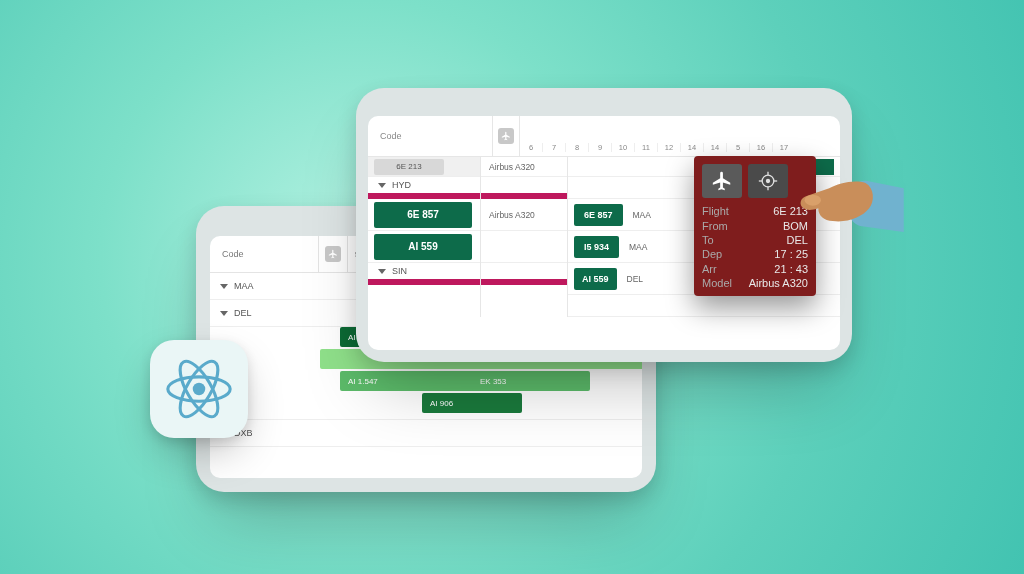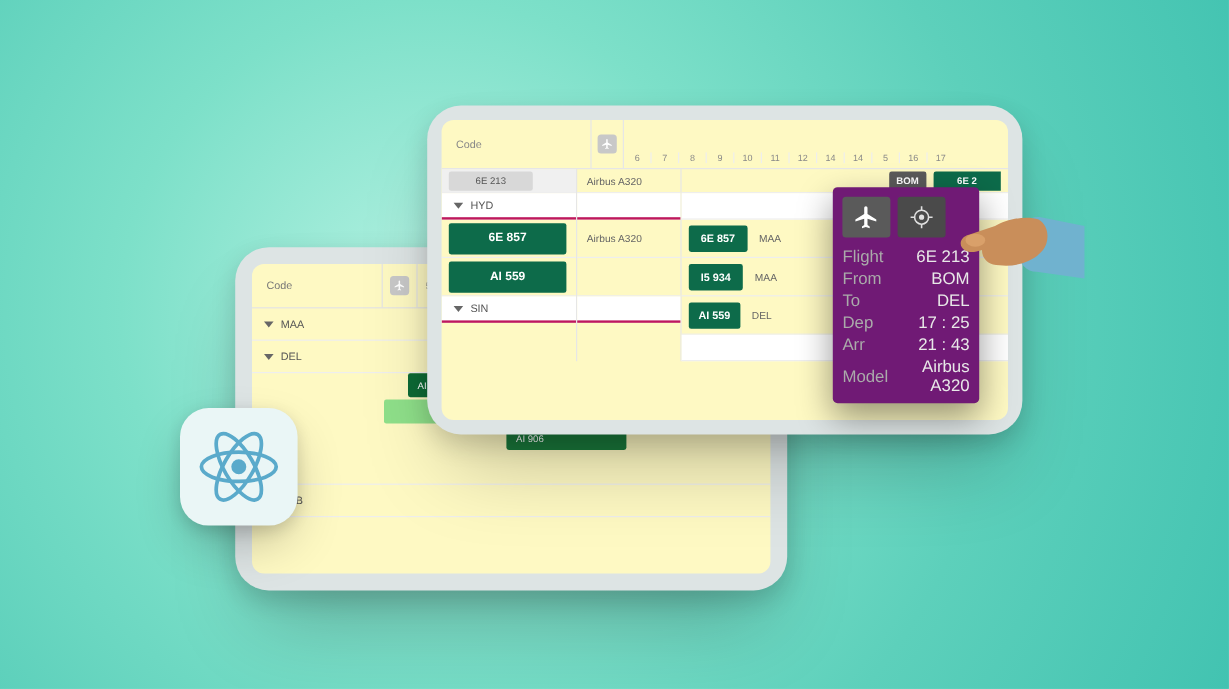--- a/index.html
+++ b/index.html
@@ -16,23 +16,24 @@
   
   .tablet {
     position: absolute;
     background: #dde4e4;
     border-radius: 28px;
     box-shadow: 0 40px 70px -20px rgba(0,0,0,.25), 0 8px 20px rgba(0,0,0,.15);
   }
   .screen {
     position: absolute;
     inset: 12px;
-    background: #fef9c3;
+    background: #ffffff;
     border-radius: 16px;
     overflow: hidden;
+    margin-top: 16px;
   }
 
   
   .tablet.back {
     left: 196px;
     top: 206px;
     width: 460px;
     height: 286px;
     z-index: 1;
   }
@@ -178,21 +179,21 @@
   .front .row {
     height: 32px;
     border-bottom:1px solid #eee;
     display:flex;align-items:center;
     box-sizing:border-box;
   }
   .front .row.half { height:20px; border-bottom:1px solid #eee; }
   .front .row.group {
     height: 22px;
     background:#fff;
-    border-bottom:2px solid #be185d;
+    border-bottom:6px solid #be185d;
   }
   .front .row.group .tri {
     display:inline-block;width:0;height:0;
     border-left:4px solid transparent;
     border-right:4px solid transparent;
     border-top:5px solid #666;
     margin:0 6px 0 10px;
   }
   .front .row.group span { font-size:9px;color:#555; }
 
@@ -235,26 +236,26 @@
   .front .dest {
     font-size:8.5px;color:#666;margin-left:4px;
   }
 
   
   .tooltip {
     position:absolute;
     left: 694px;
     top: 156px;
     width: 106px;
-    background: #701a75;
+    background: #7f1d1d;
     color:#d8d8d8;
     border-radius:4px;
     padding: 8px 8px 6px 8px;
     box-shadow: 0 12px 28px rgba(0,0,0,.4);
-    font-size: 14px;
+    font-size: 11px;
     z-index: 5;
   }
   .tooltip .icons {
     display:flex;gap:6px;margin-bottom:6px;
   }
   .tooltip .icbox {
     width: 40px;height: 34px;border-radius:3px;
     display:flex;align-items:center;justify-content:center;
   }
   .tooltip .icbox.p { background:#5a5a5a; }
@@ -329,20 +330,24 @@
         <span>DXB</span>
       </div>
     </div>
 
     <div class="timeline" style="top:90px;">
       <div class="tl-row">
         <div class="bar darkg" style="left:130px;width:80px;">AI 559</div>
       </div>
       <div class="tl-row">
         <div class="bar lightg" style="left:110px;width:320px;"></div>
+      </div>
+      <div class="tl-row">
+        <div class="bar medg" style="left:130px;width:130px;">AI 1.547</div>
+        <div class="bar medg" style="left:262px;width:110px;">EK 353</div>
       </div>
       <div class="tl-row">
         <div class="bar dg2" style="left:212px;width:92px;">AI 906</div>
       </div>
     </div>
 
   </div>
 </div>
 
 <div class="tablet front">

